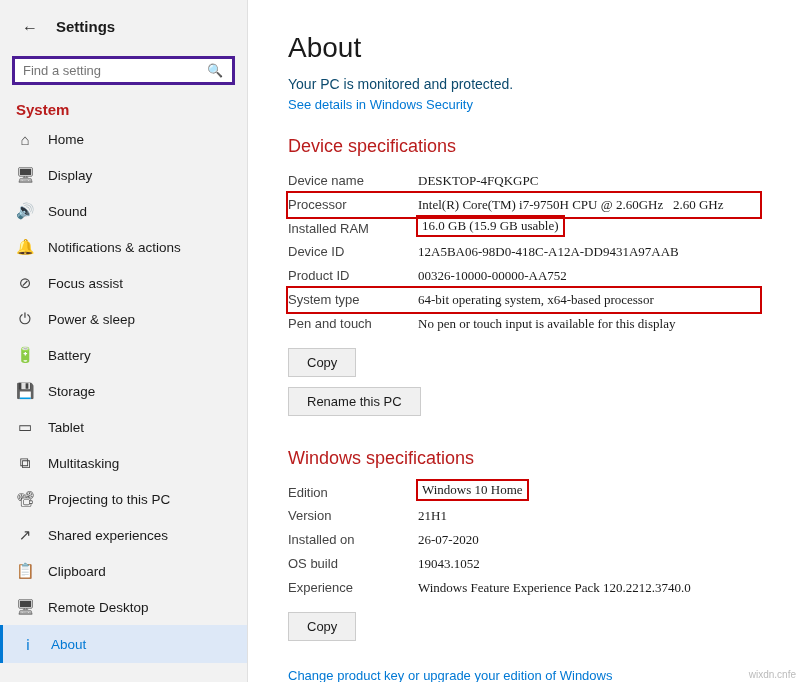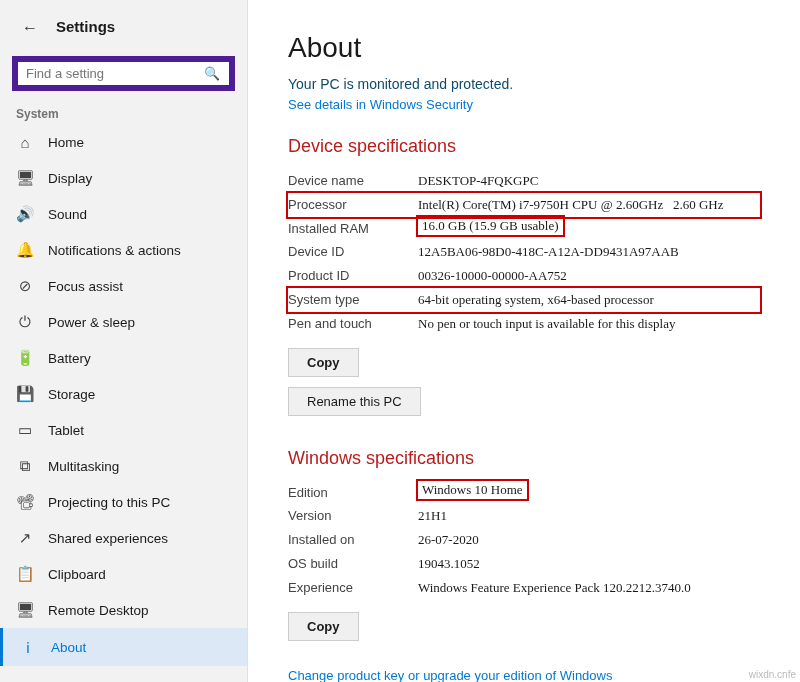--- a/index.html
+++ b/index.html
@@ -31,34 +31,34 @@
       color: #333;
     }
     .sidebar-title {
       font-size: 15px; font-weight: 600; color: #1a1a1a;
     }
     .search-box {
       margin: 4px 12px 8px 12px;
       display: flex;
       align-items: center;
       background: white;
-      border: 6px solid #4c1d95;
+      border: 3px solid #4c1d95;
       padding: 4px 8px;
       gap: 6px;
     }
     .search-box input {
       border: none; outline: none; background: transparent;
       font-size: 13px; width: 100%; color: #555;
     }
     .search-icon { color: #555; font-size: 13px; }
 
     .sidebar-section-label {
-      font-size: 12px; font-weight: 700;
+      font-size: 15px; font-weight: 700;
       padding: 8px 16px 4px 16px;
-      color: #737373;
+      color: #b91c1c;
     }
     .sidebar-item {
       display: flex; align-items: center;
       padding: 9px 16px;
       gap: 14px;
       cursor: pointer;
       color: #1a1a1a;
       font-size: 13.5px;
     }
     .sidebar-item.active {
@@ -118,21 +118,21 @@
     .btn {
       background: #f0f0f0;
       border: 1px solid #ccc;
       padding: 6px 18px;
       font-size: 13px;
       cursor: pointer;
       color: #1a1a1a;
       margin-bottom: 8px;
     }
 
-    .copy-btn { margin-bottom: 10px; font-weight: bold; }
+    .copy-btn { margin-bottom: 10px; }
     .rename-btn { margin-bottom: 8px; text-align: right; }
 
     .watermark {
       position: fixed; bottom: 2px; right: 4px;
       font-size: 10px; color: #bbb;
     }
   </style>
 </head>
 <body>
 

